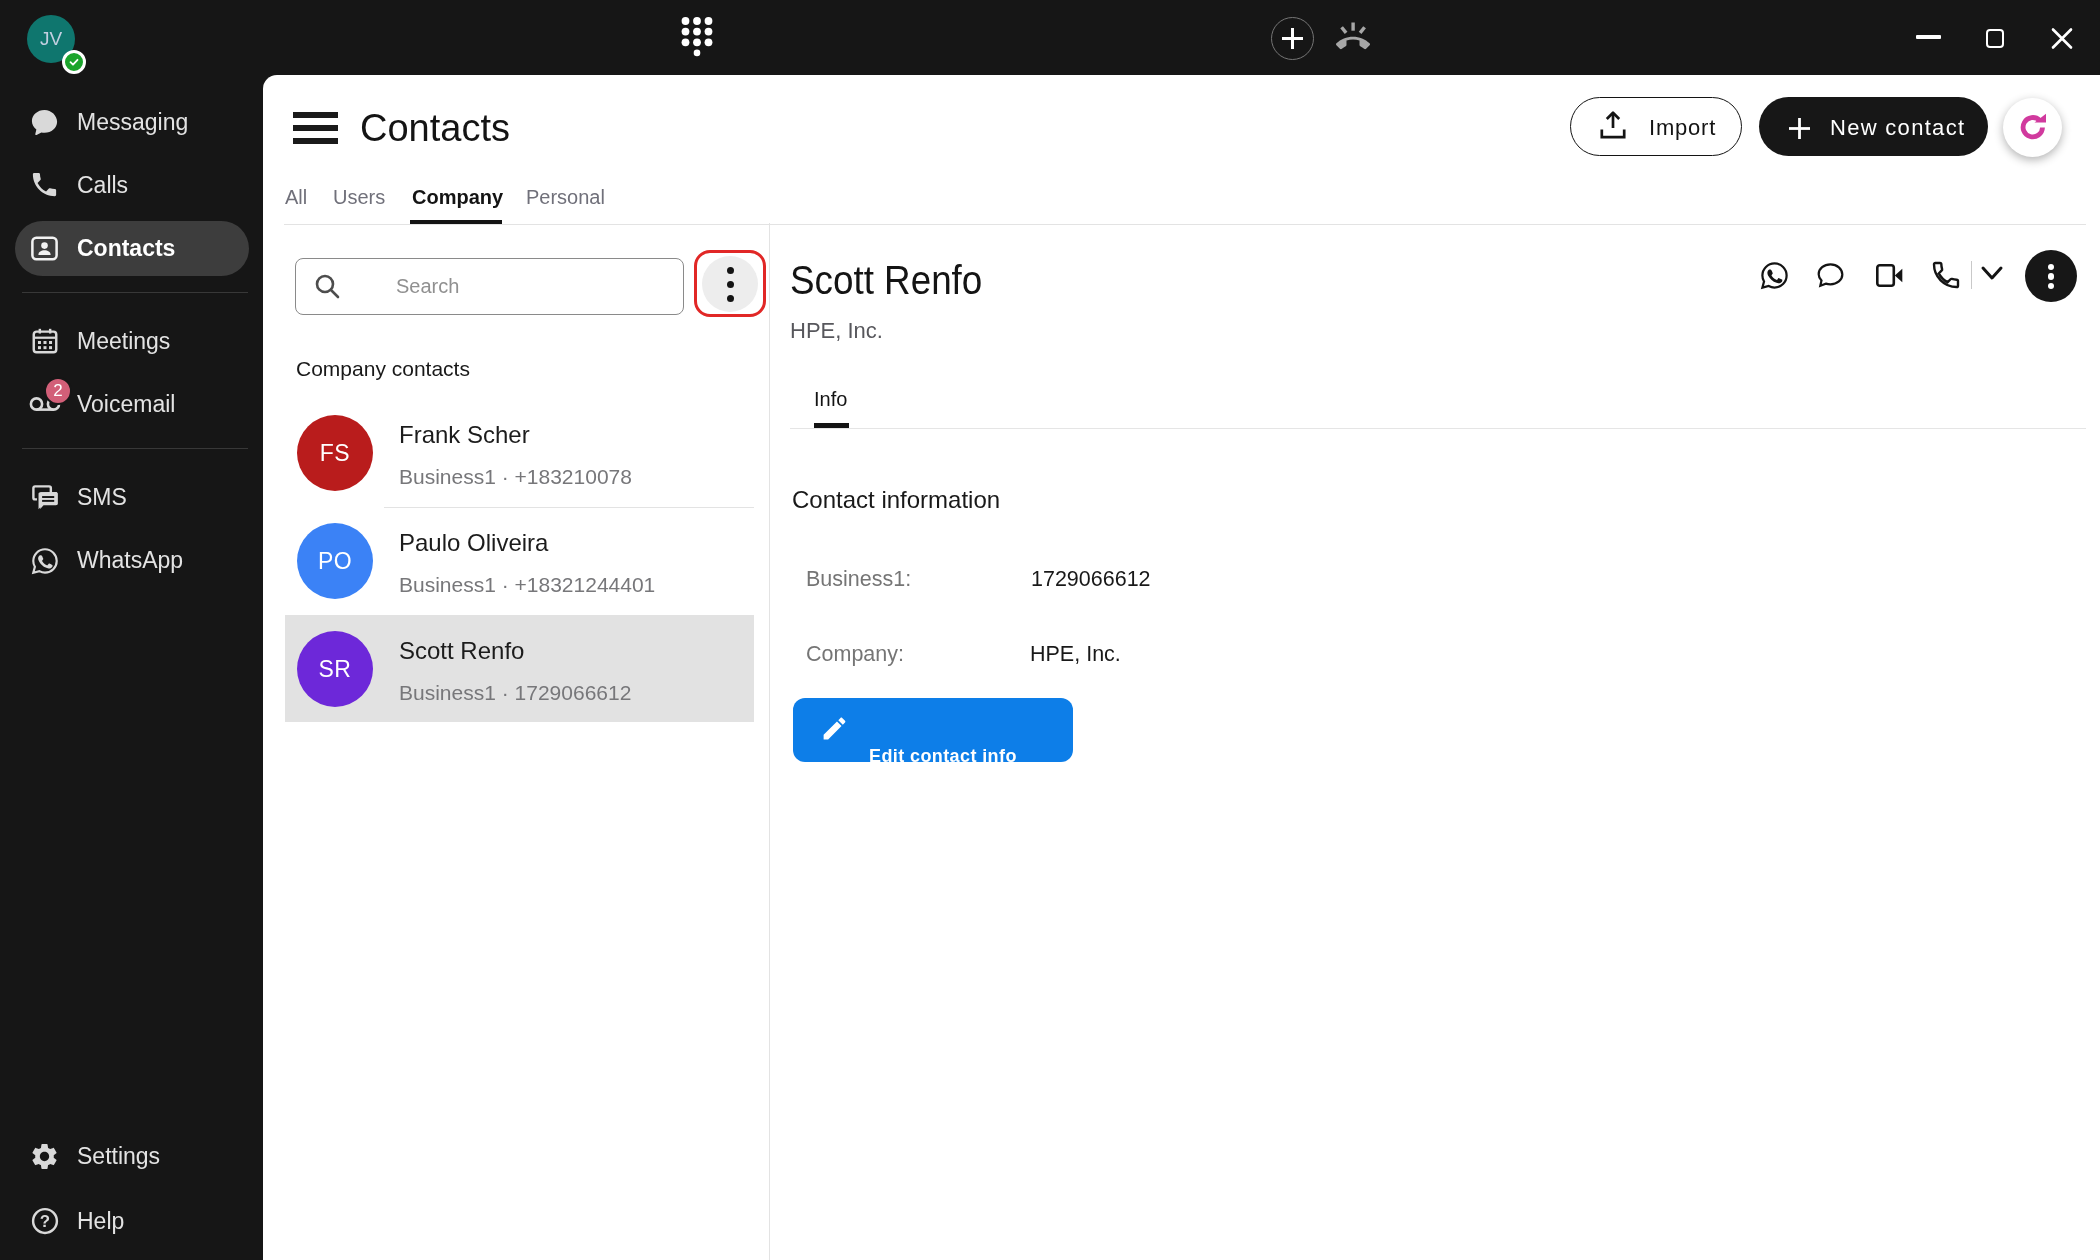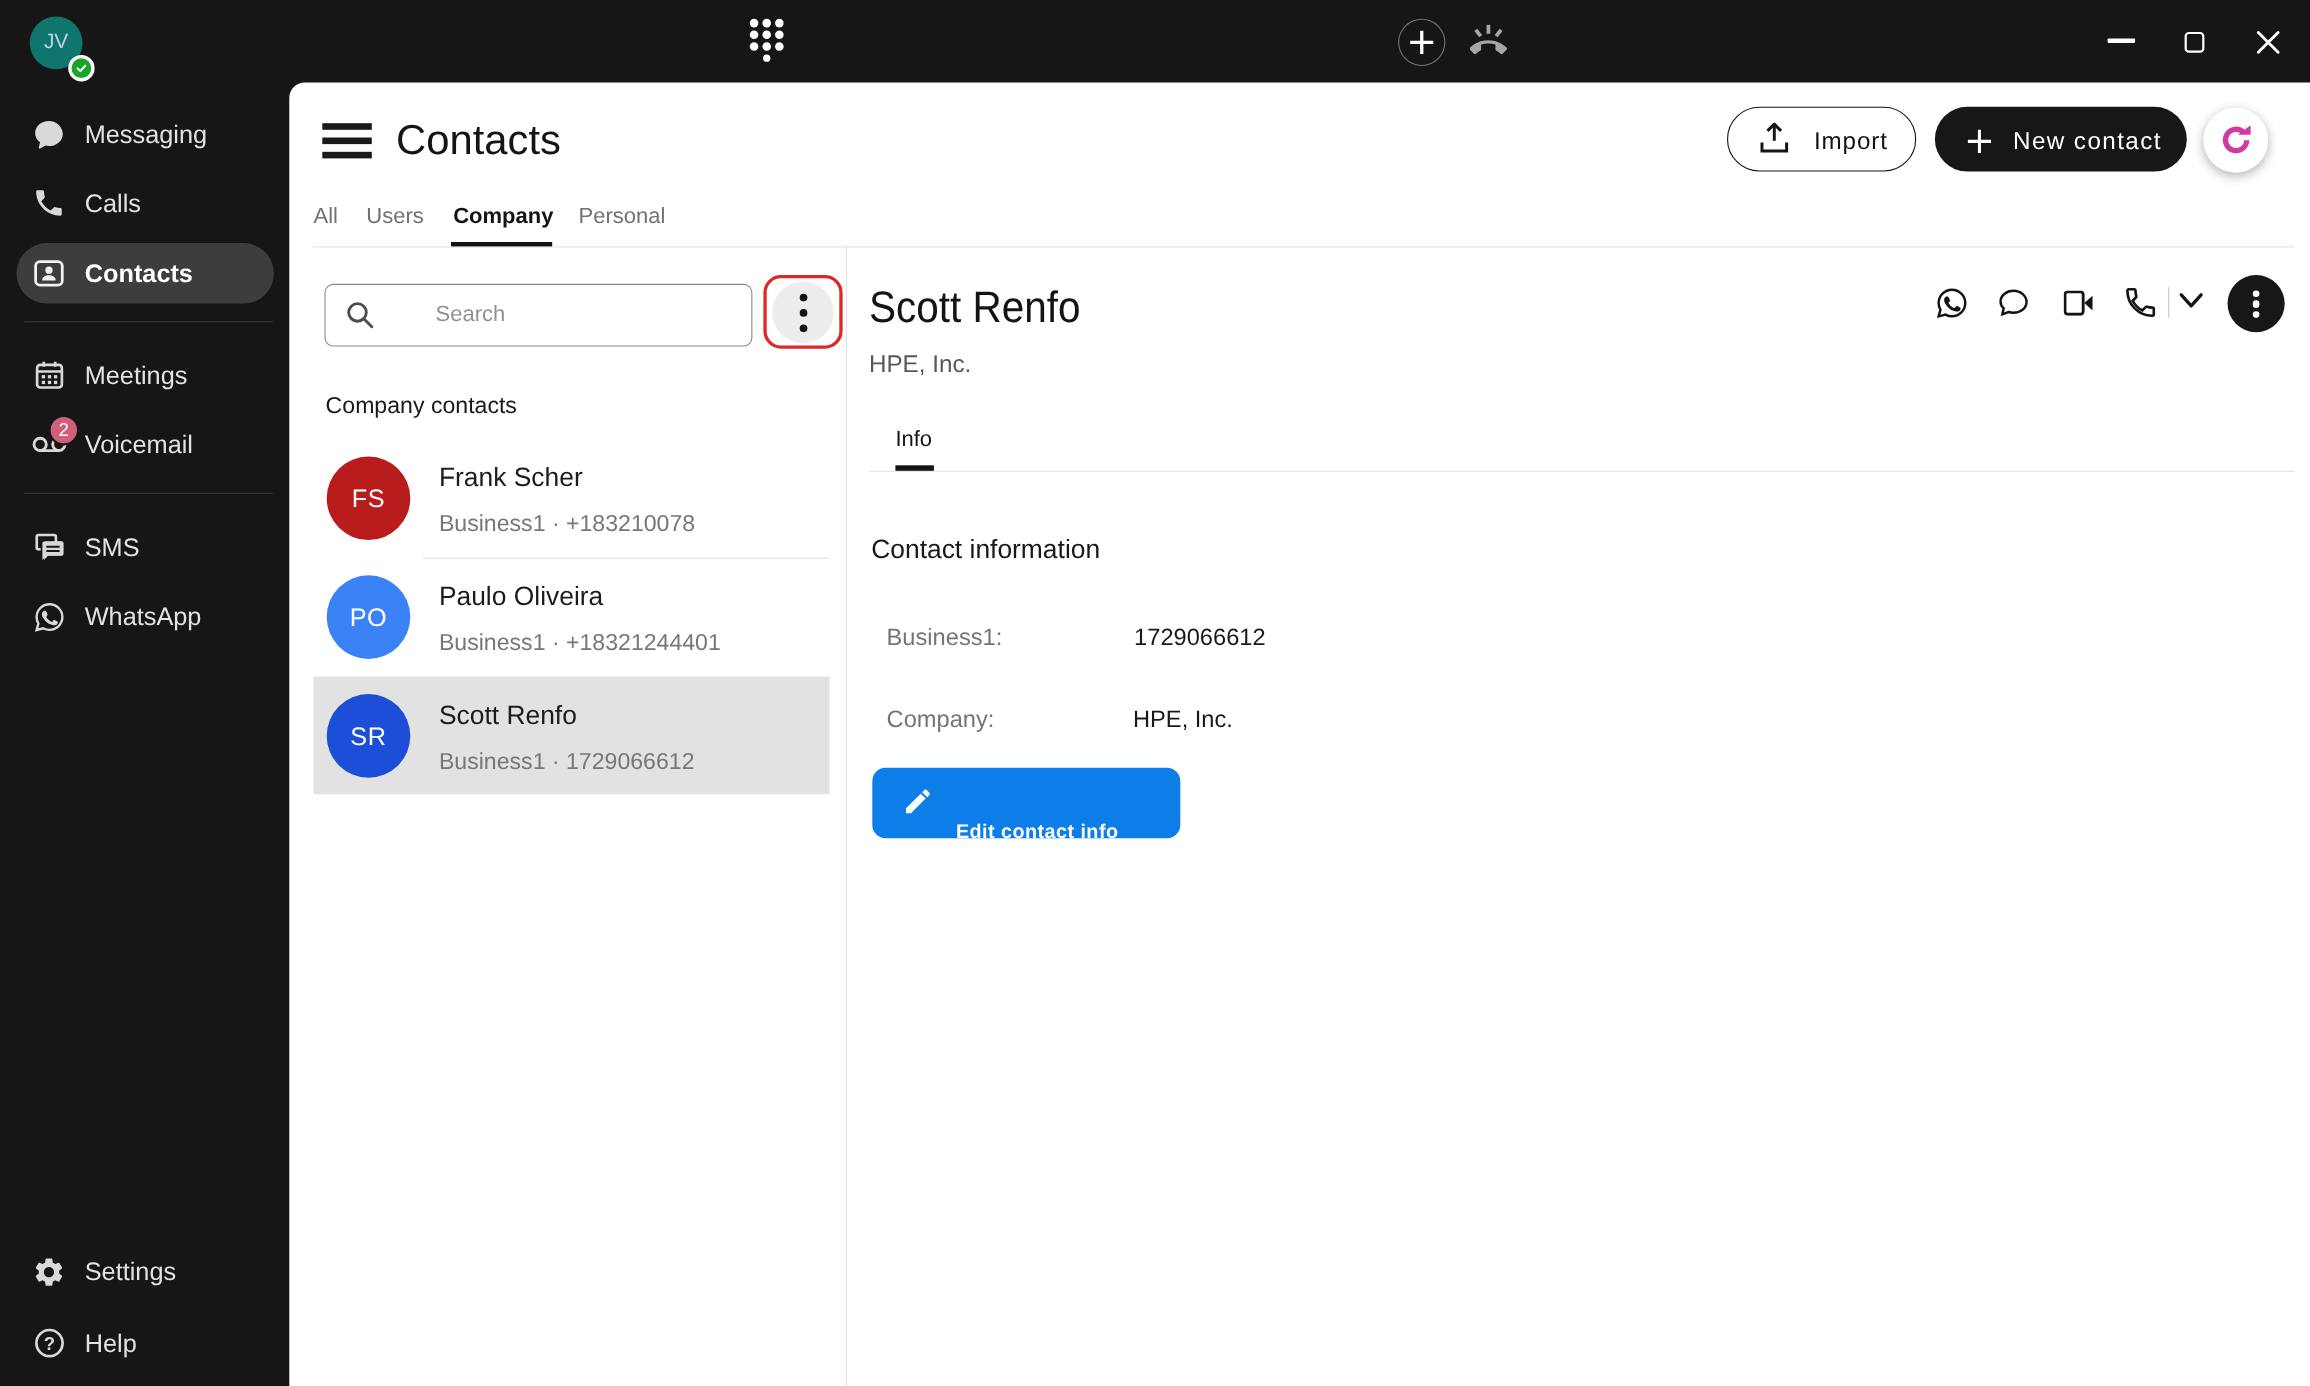--- a/index.html
+++ b/index.html
@@ -190,21 +190,21 @@
 
   <div class="abs" style="left:297px; top:415px; width:76px; height:76px; border-radius:50%; background:#b91c1c; color:#fff; font-size:23px; letter-spacing:0.5px; display:flex; align-items:center; justify-content:center;">FS</div>
   <span class="abs" style="left:399px; top:423px; font-size:24px; line-height:24px; color:#1c1c1c;">Frank Scher</span>
   <span class="abs" style="left:399px; top:466px; font-size:21px; line-height:21px; color:#77777a;">Business1 · +183210078</span>
   <div class="abs" style="left:384px; top:507px; width:370px; height:1px; background:#e3e3e3;"></div>
 
   <div class="abs" style="left:297px; top:523px; width:76px; height:76px; border-radius:50%; background:#3b82f6; color:#fff; font-size:23px; letter-spacing:0.5px; display:flex; align-items:center; justify-content:center;">PO</div>
   <span class="abs" style="left:399px; top:531px; font-size:24px; line-height:24px; color:#1c1c1c;">Paulo Oliveira</span>
   <span class="abs" style="left:399px; top:574px; font-size:21px; line-height:21px; color:#77777a;">Business1 · +18321244401</span>
 
-  <div class="abs" style="left:297px; top:631px; width:76px; height:76px; border-radius:50%; background:#1d4ed8; color:#fff; font-size:23px; letter-spacing:0.5px; display:flex; align-items:center; justify-content:center;">SR</div>
+  <div class="abs" style="left:297px; top:631px; width:76px; height:76px; border-radius:50%; background:#6d28d9; color:#fff; font-size:23px; letter-spacing:0.5px; display:flex; align-items:center; justify-content:center;">SR</div>
   <span class="abs" style="left:399px; top:639px; font-size:24px; line-height:24px; color:#1c1c1c;">Scott Renfo</span>
   <span class="abs" style="left:399px; top:682px; font-size:21px; line-height:21px; color:#77777a;">Business1 · 1729066612</span>
 
   <span class="abs" style="left:790px; top:260px; font-size:40px; line-height:40px; color:#141414; transform:scaleX(0.92); transform-origin:left;">Scott Renfo</span>
   <span class="abs" style="left:790px; top:320px; font-size:22px; line-height:22px; color:#57575c;">HPE, Inc.</span>
 
   <svg class="abs" style="left:1759px; top:260px;" width="31" height="31" viewBox="0 0 32 32">
     <path fill="none" stroke="#141414" stroke-width="2.3" d="M16 3.5C9.1 3.5 3.5 9.1 3.5 16c0 2.3.6 4.4 1.7 6.2L3.5 28.5l6.5-1.7c1.8 1 3.8 1.6 6 1.6 6.9 0 12.5-5.6 12.5-12.4S22.9 3.5 16 3.5z"></path>
     <path fill="#141414" d="M12.1 9.9c-.3-.7-.6-.7-.9-.7h-.8c-.3 0-.7.1-1.1.5-.4.4-1.4 1.4-1.4 3.4s1.5 3.9 1.7 4.2c.2.3 2.9 4.6 7.1 6.2 3.5 1.4 4.2 1.1 5 1 .7-.1 2.4-1 2.7-1.9.3-.9.3-1.8.2-1.9-.1-.2-.4-.3-.8-.5s-2.4-1.2-2.7-1.3c-.4-.1-.6-.2-.9.2-.3.4-1 1.3-1.3 1.6-.2.3-.5.3-.9.1-.4-.2-1.7-.6-3.2-2-1.2-1.1-2-2.4-2.2-2.8-.2-.4 0-.6.2-.8.2-.2.4-.5.6-.7.2-.2.3-.4.4-.7.1-.3.1-.5 0-.7-.1-.2-.9-2.2-1.2-3z" transform="scale(0.92) translate(1.5,1.5)"></path>
   </svg>

